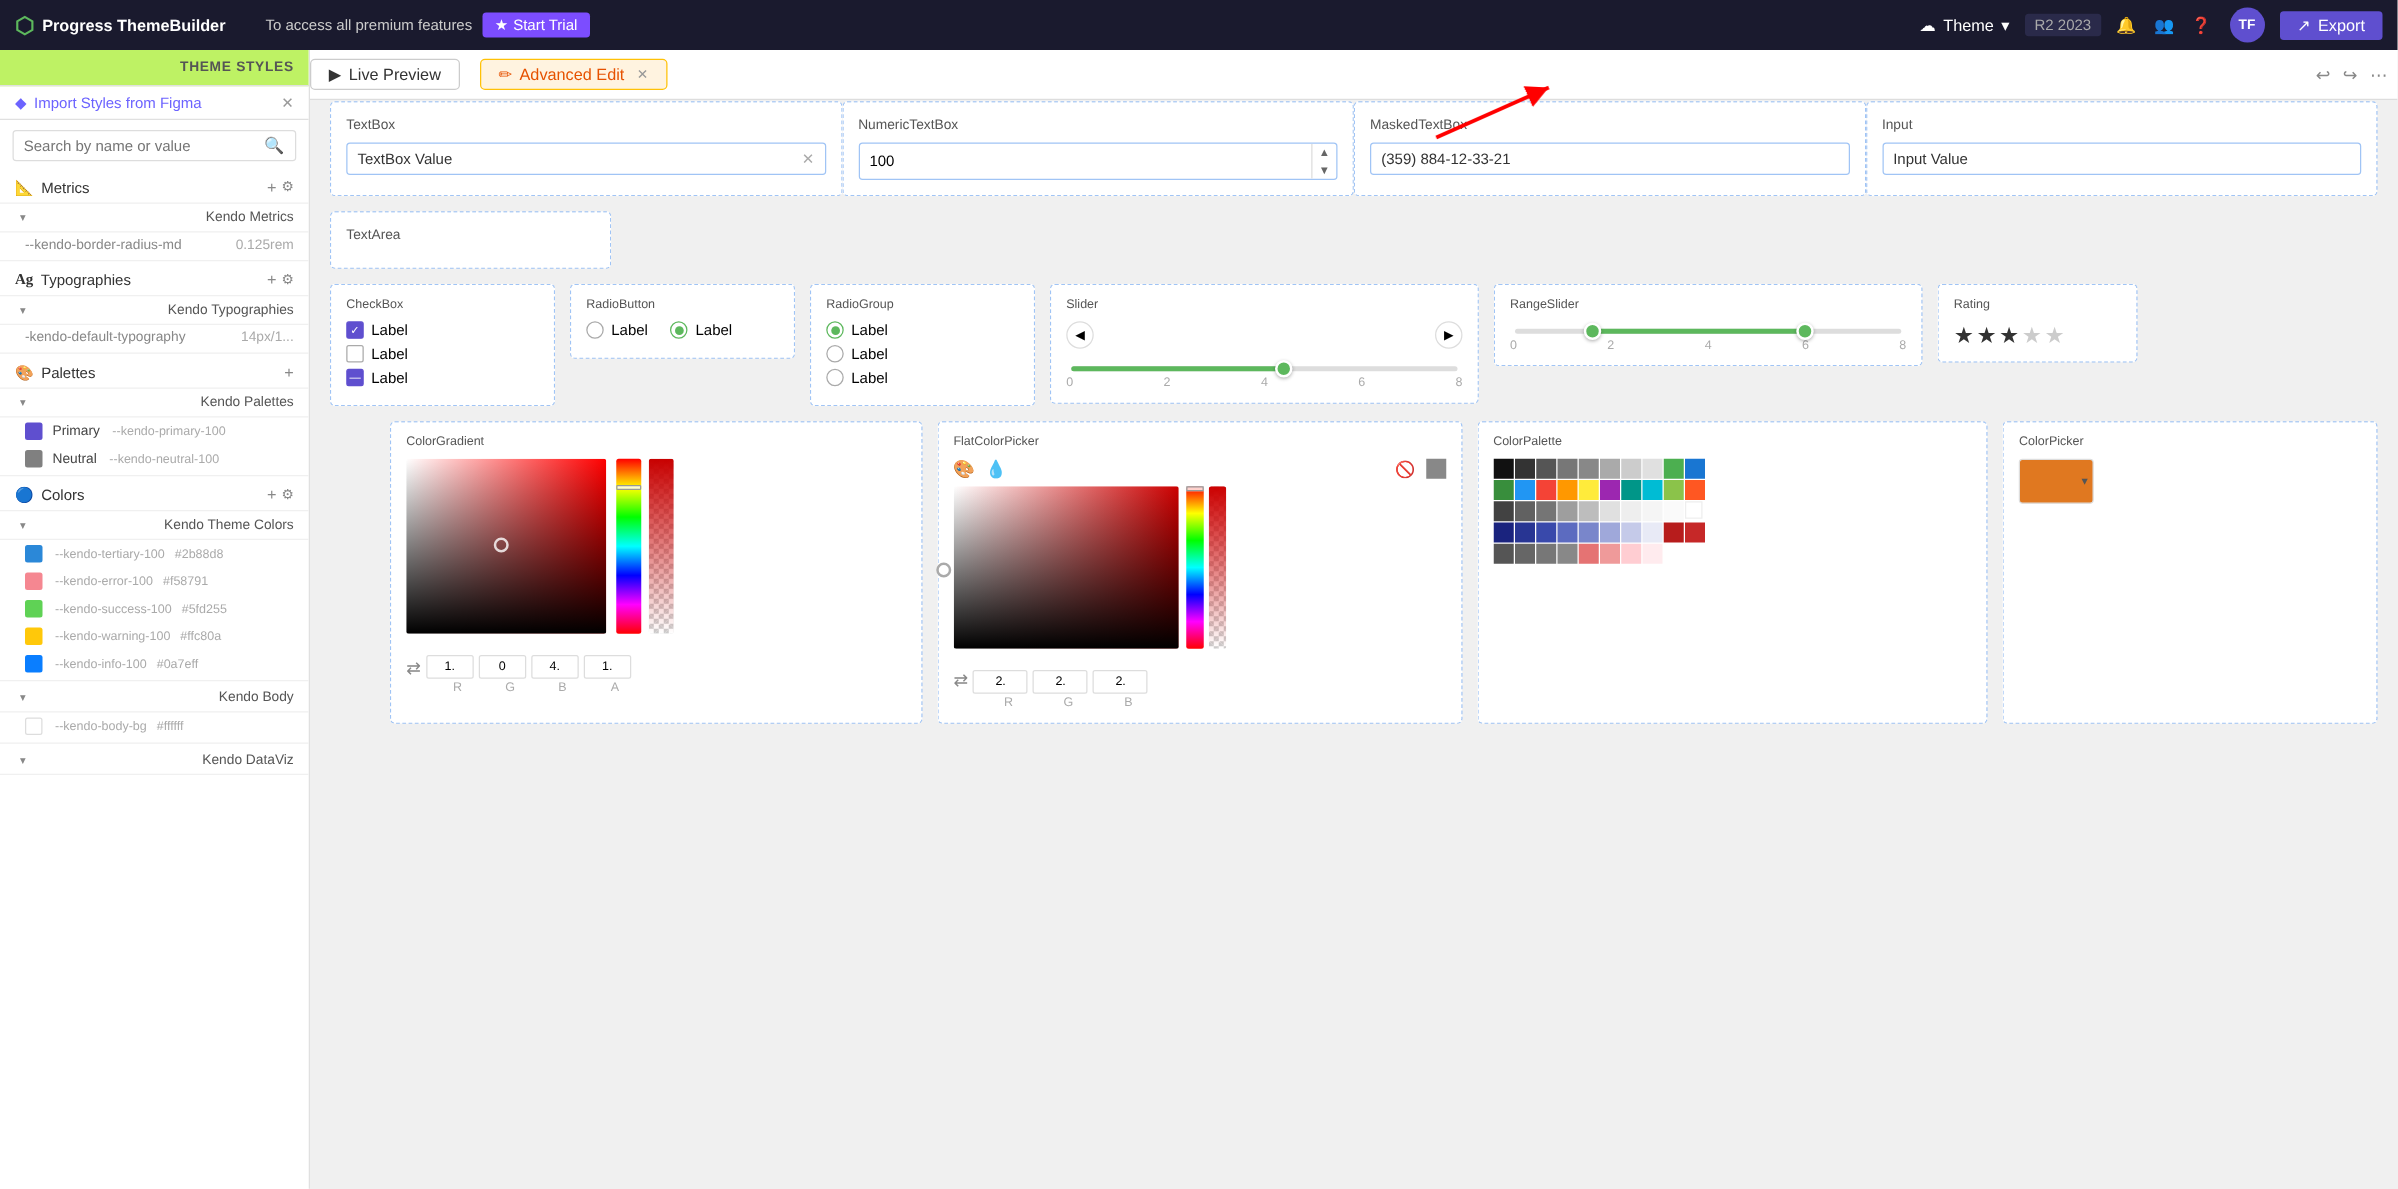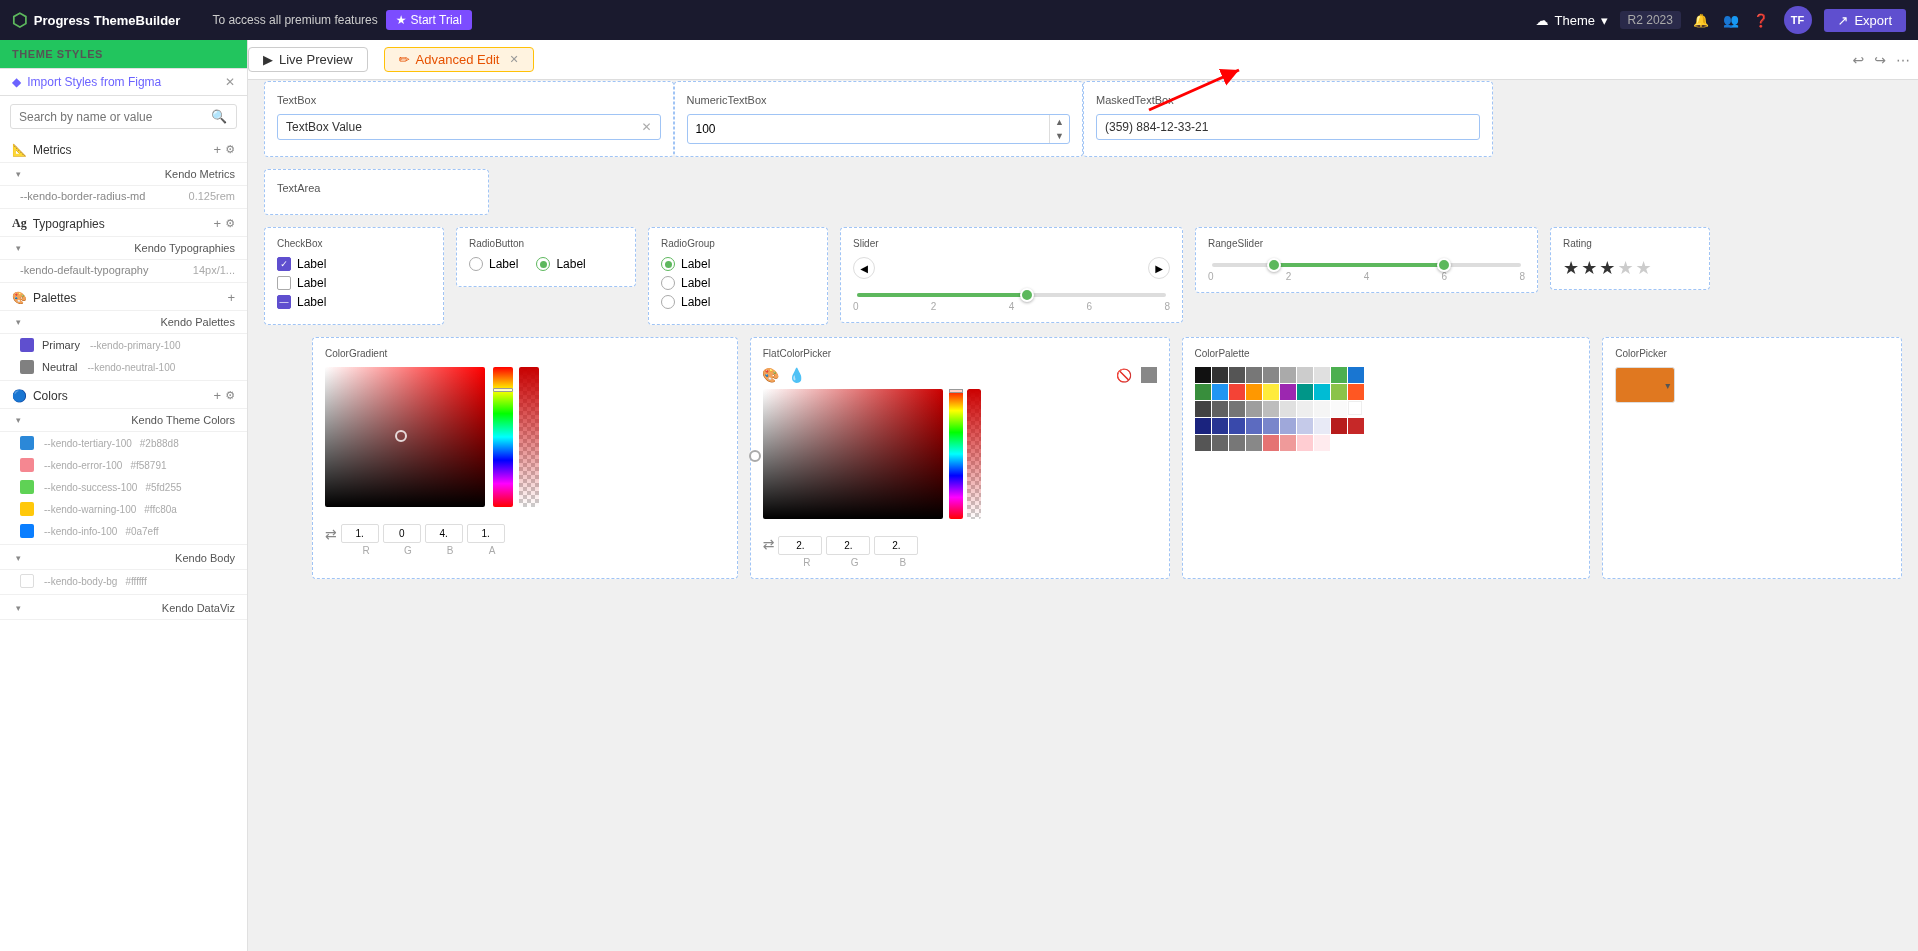--- a/index.html
+++ b/index.html
@@ -66,22 +66,22 @@
       border-right: 1px solid #e0e0e0;
       overflow-y: auto;
       overflow-x: hidden;
       flex-shrink: 0;
       position: fixed;
       top: 40px;
       bottom: 0;
       left: 0;
     }
     .sidebar-header {
-      display: flex; align-items: center; justify-content: flex-start;
-      padding: 8px 12px; background: #22c55e; border-bottom: 1px solid #e0e0e0;
+      display: flex; align-items: center; justify-content: flex-end;
+      padding: 8px 12px; background: #bef264; border-bottom: 1px solid #e0e0e0;
     }
     .sidebar-header-title { font-size: 11px; font-weight: 700; color: #555; letter-spacing: 0.05em; }
     .figma-import {
       display: flex; align-items: center; gap: 6px;
       padding: 6px 12px; border-bottom: 1px solid #e0e0e0;
       font-size: 12px; color: #6c63ff;
     }
     .figma-close { margin-left: auto; color: #999; cursor: pointer; }
     .search-box {
       display: flex; align-items: center;
@@ -530,20 +530,26 @@
       </div>
     </div>
 
     <div class="input-card">
       <div class="input-card-label">MaskedTextBox</div>
       <div class="input-field">
         <span>(359) 884-12-33-21</span>
       </div>
     </div>
 
+    <div class="input-card">
+      <div class="input-card-label">Input</div>
+      <div class="input-field">
+        <span>Input Value</span>
+      </div>
+    </div>
   </div>
 
   <div style="margin-bottom:12px;">
     <div class="input-card" style="display:inline-block;width:225px;">
       <div class="input-card-label">TextArea</div>
     </div>
   </div>
 
   <div class="controls-grid">
 

